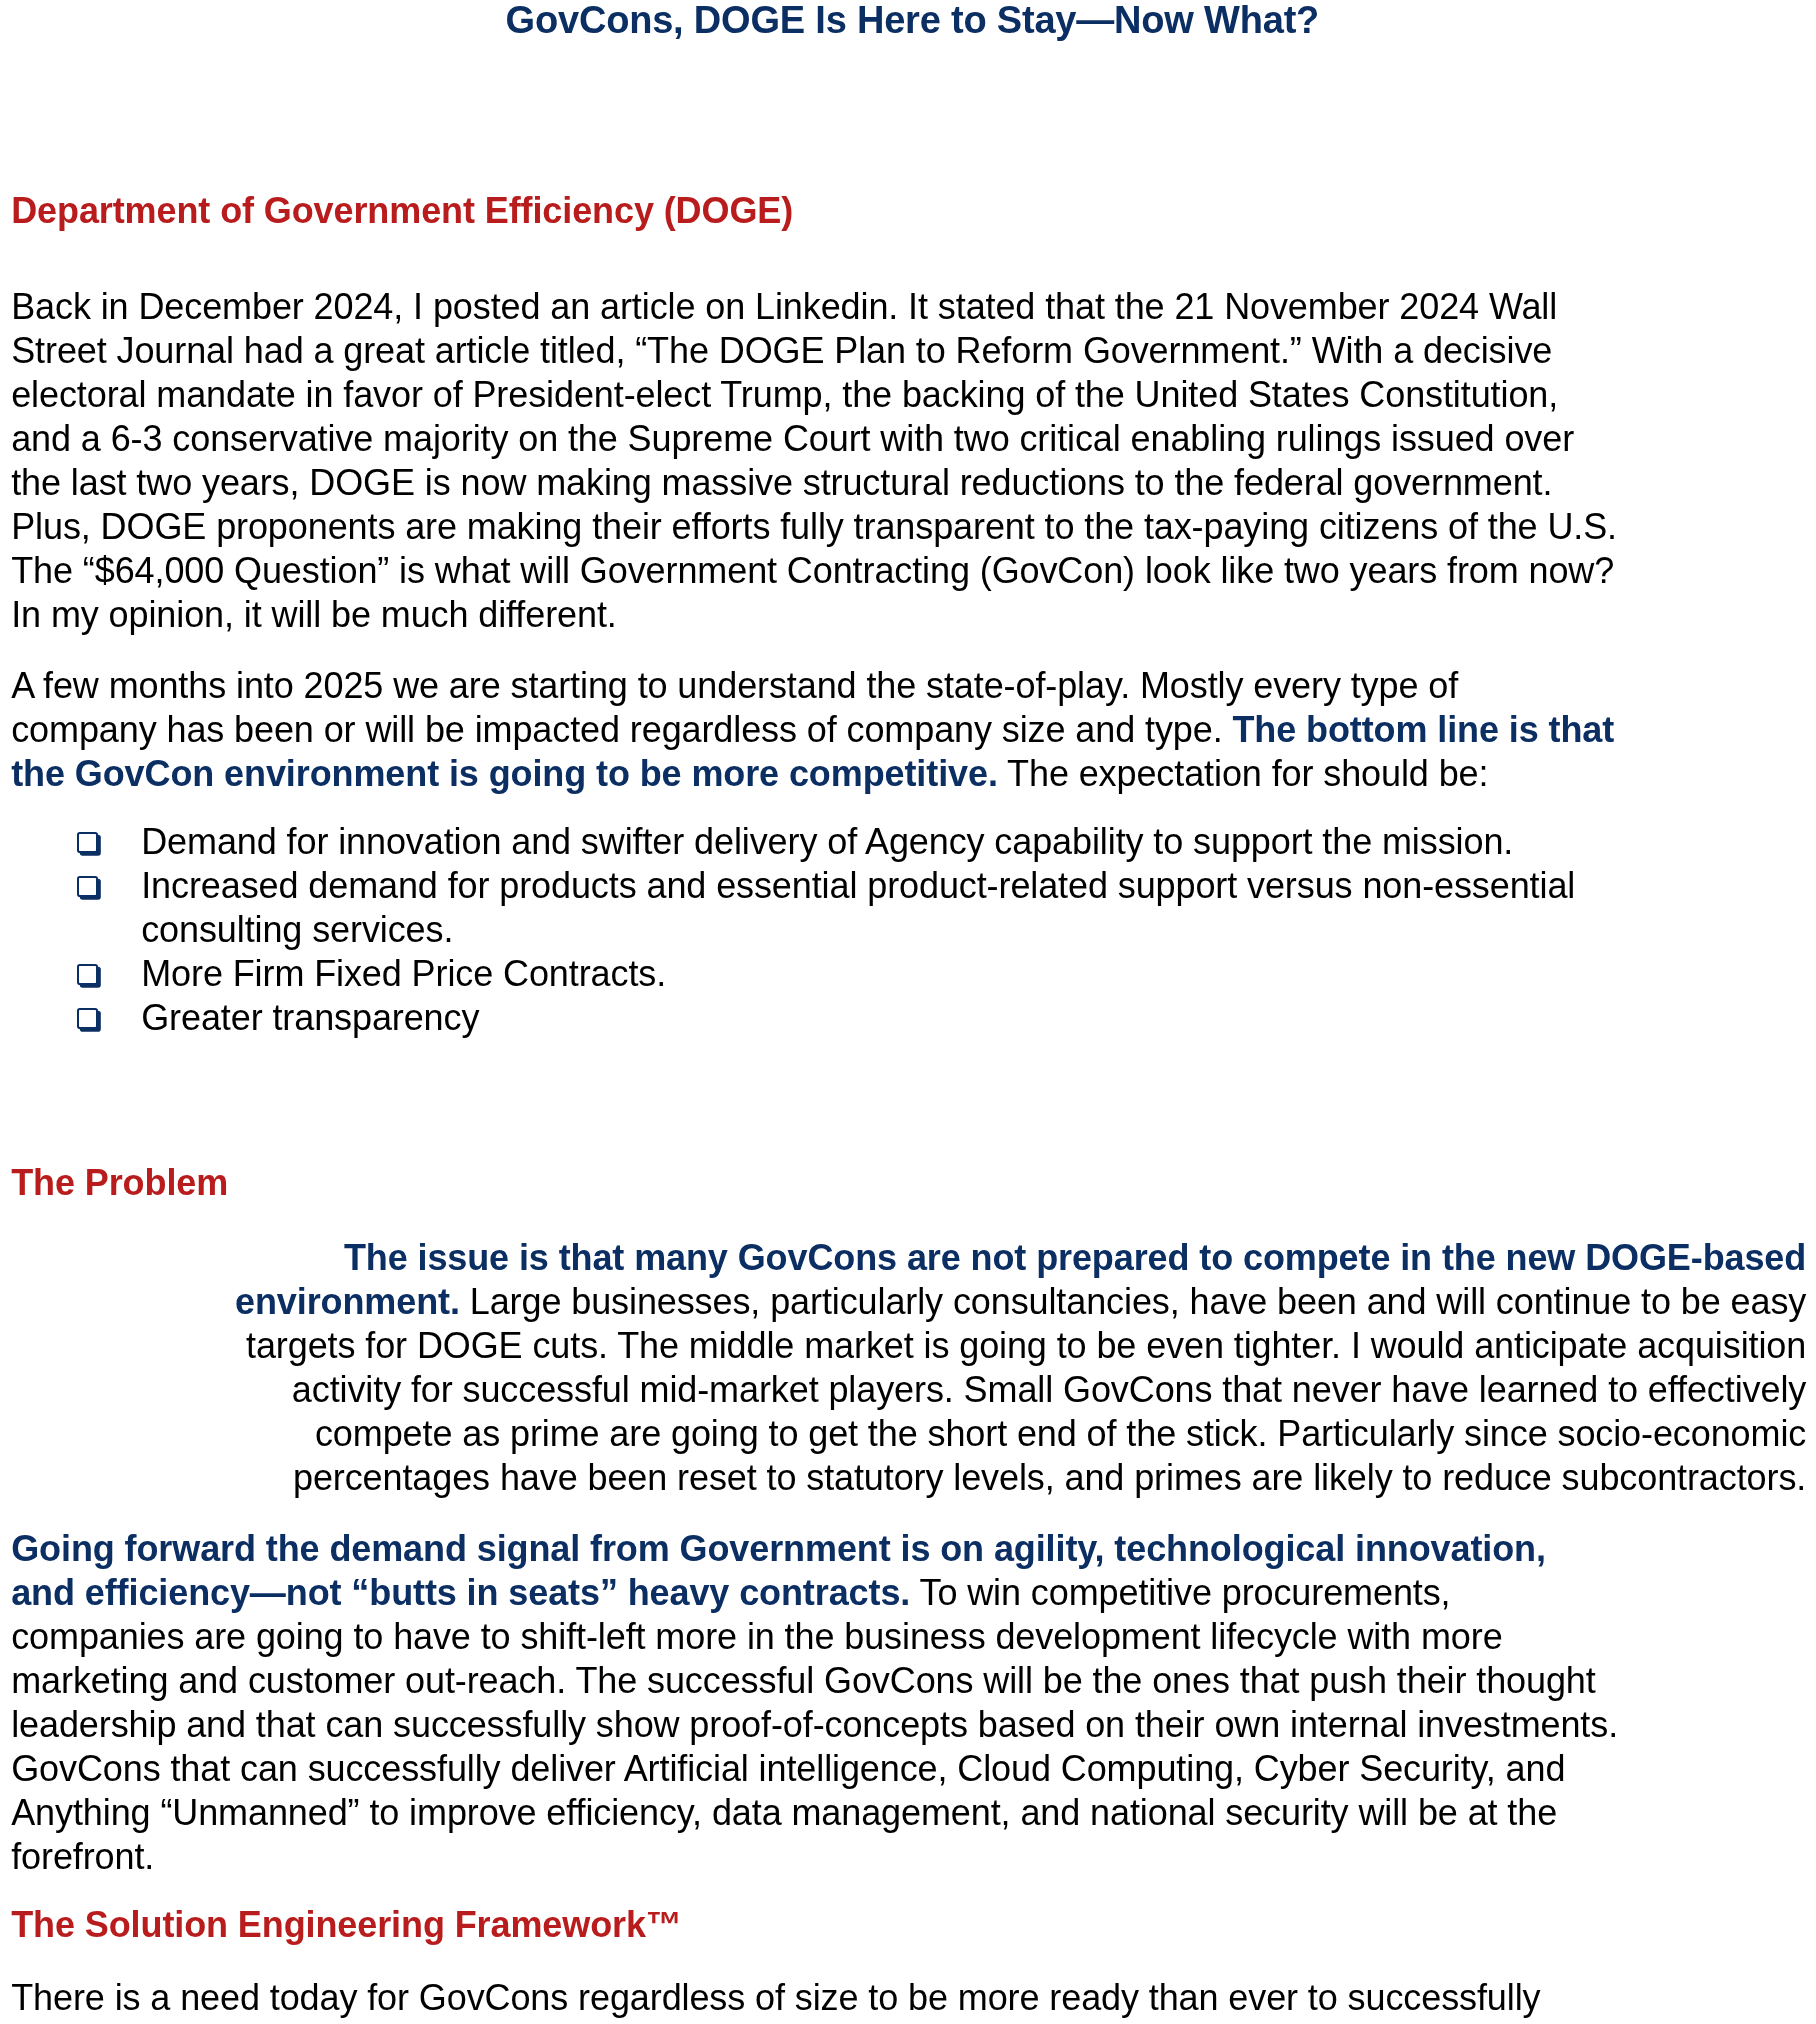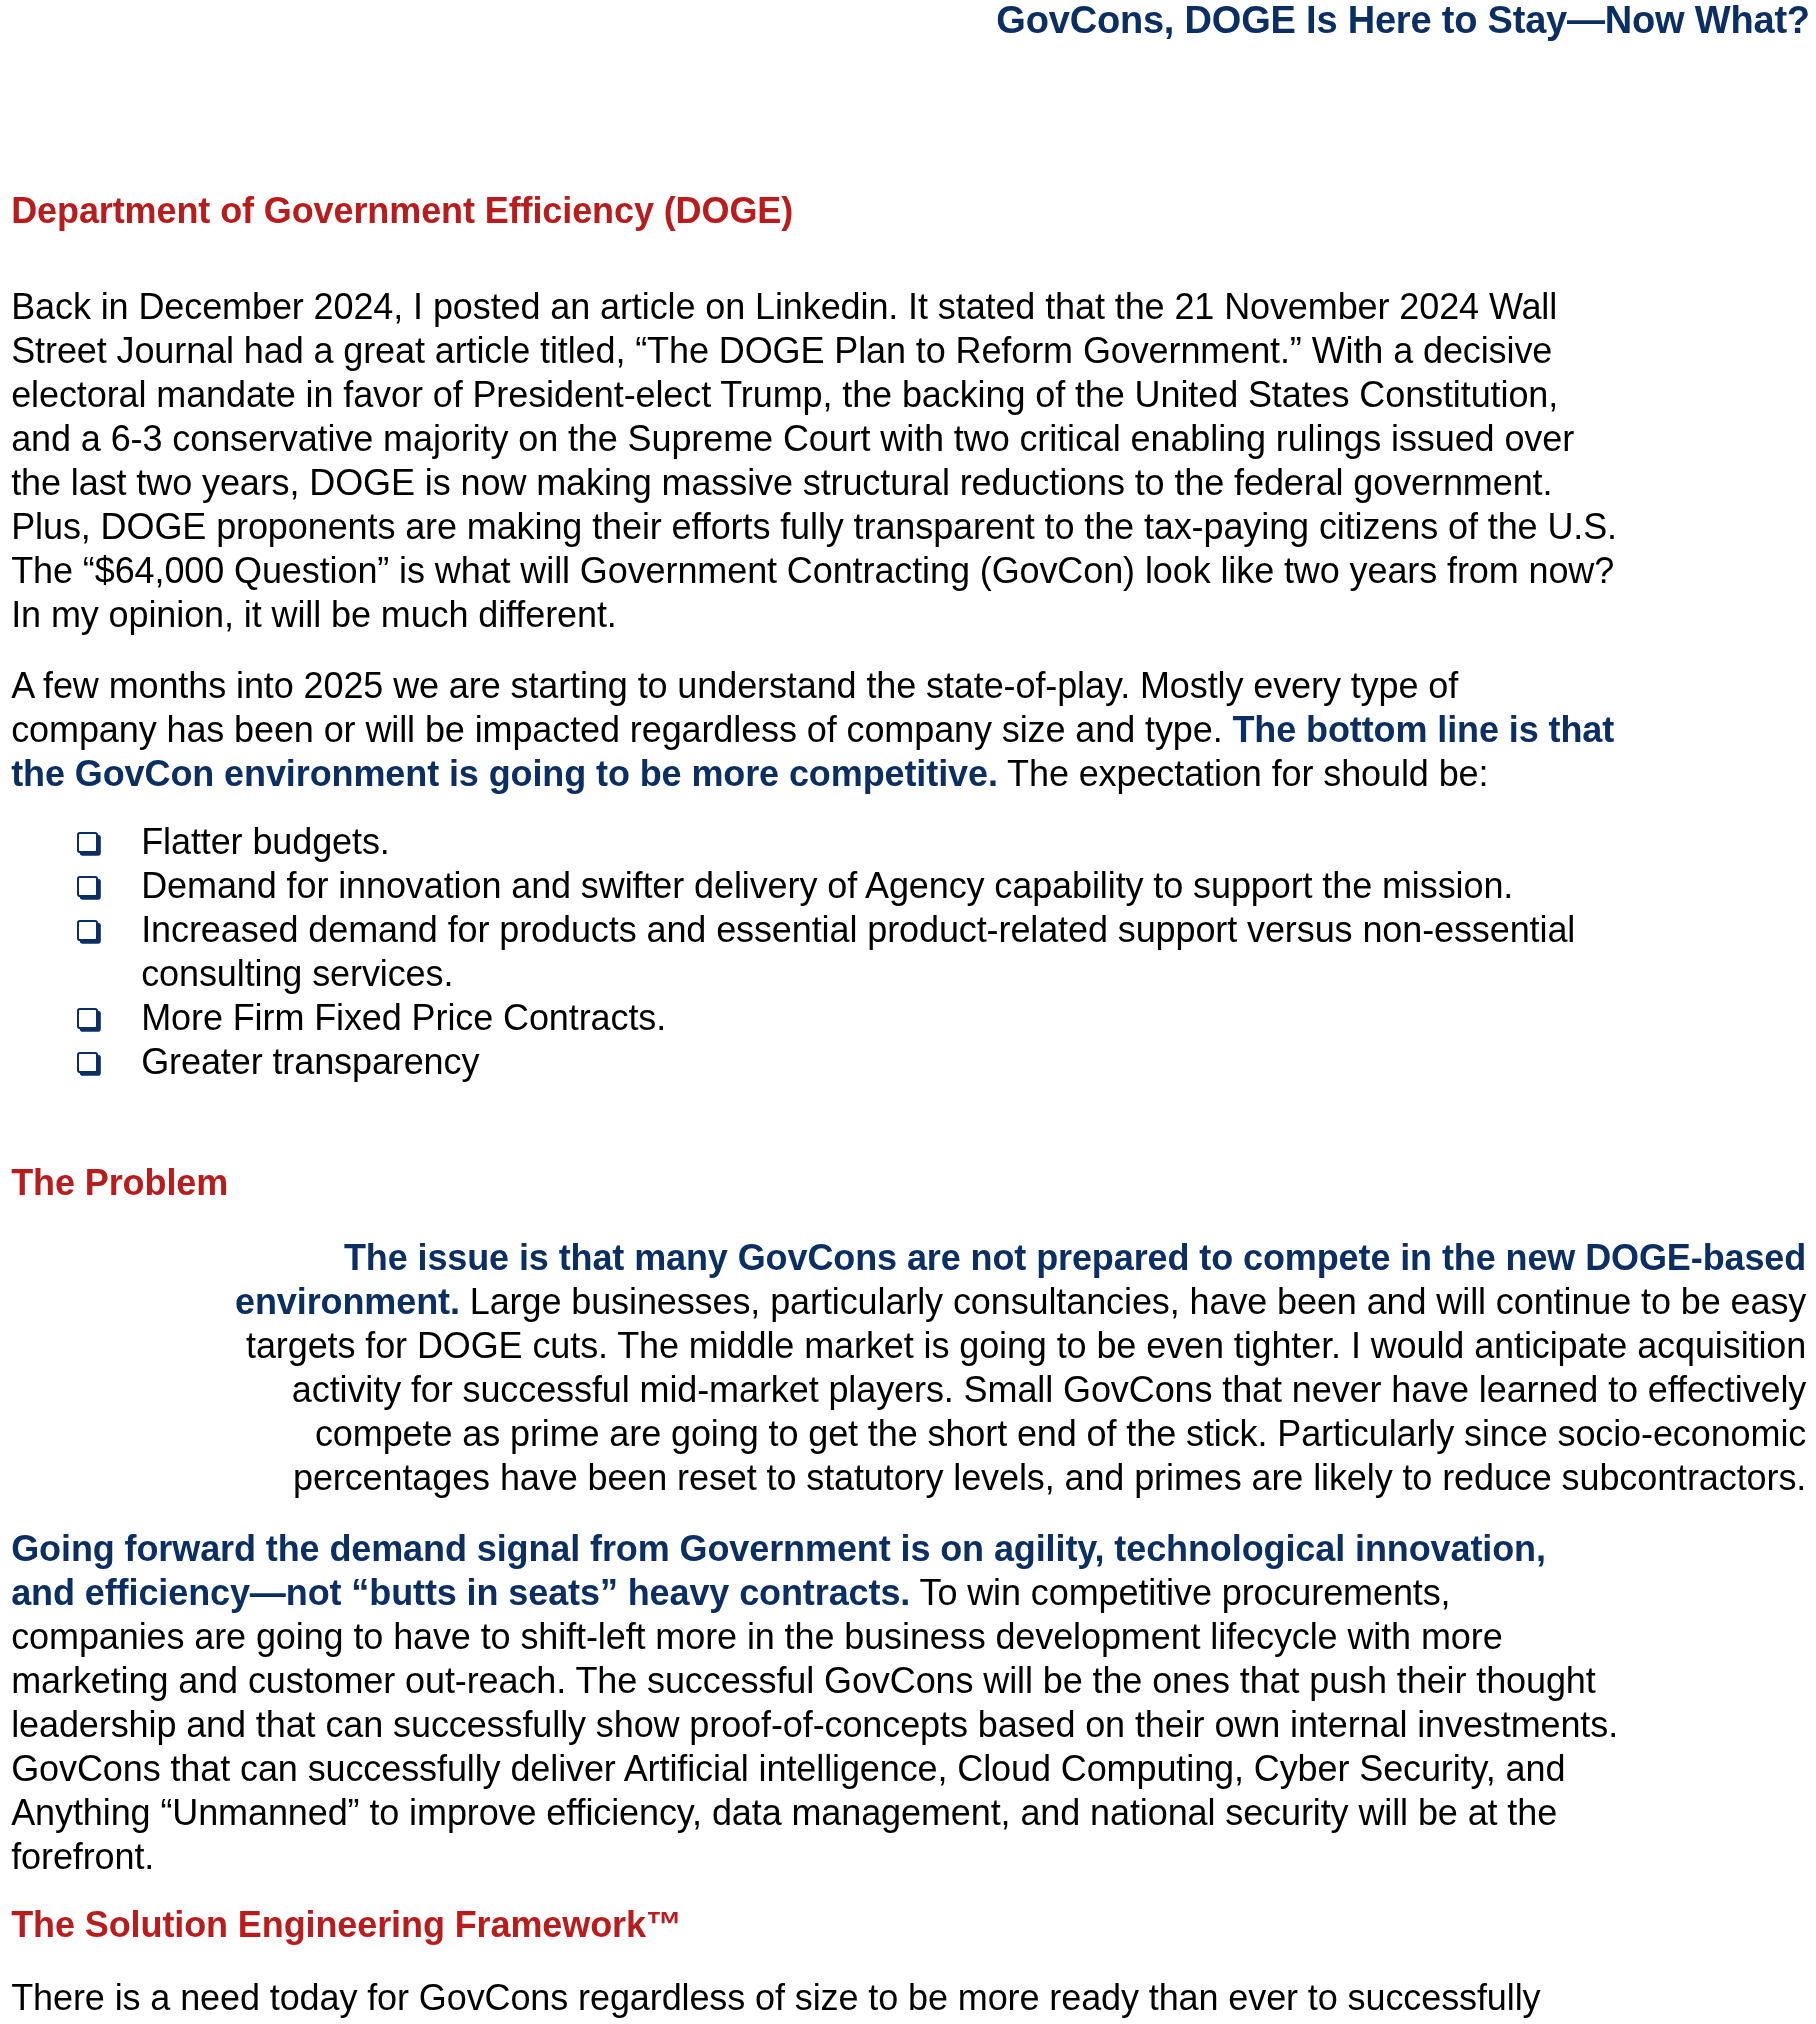--- a/index.html
+++ b/index.html
@@ -19,21 +19,21 @@
       position: absolute;
       left: 11.2px;
       top: 0;
       width: 1795px;
     }
     .doc-title {
       position: absolute;
       left: 0;
       width: 1795px;
       top: 0px;
-      text-align: right;
+      text-align: center;
       font-weight: bold;
       font-size: 38px;
       line-height: 41px;
       color: #0b2e63;
       padding-left: 3.7px;
       letter-spacing: -0.2px;
     }
     .heading {
       position: absolute;
       left: 0;
@@ -108,24 +108,20 @@
 
   <div class="para" style="top:664px;">
     <span class="line">A few months into 2025 we are starting to understand the state-of-play.  Mostly every type of</span>
     <span class="line"><span>company has been or will be impacted regardless of company size and type. </span><span class="em">The bottom line is that</span></span>
     <span class="line"><span class="em">the GovCon environment is going to be more competitive.</span><span> The expectation for should be:</span></span>
   </div>
 
   <ul class="bullets" style="left:54px;">
     <li>
       <span class="bullet-icon"></span>
-      <span>Flatter budgets.</span>
-    </li>
-    <li>
-      <span class="bullet-icon"></span>
       <span>Demand for innovation and swifter delivery of Agency capability to support the mission.</span>
     </li>
     <li>
       <span class="bullet-icon"></span>
       <span>Increased demand for products and essential product-related support versus non-essential</span><br>
       <span>consulting services.</span>
     </li>
     <li>
       <span class="bullet-icon"></span>
       <span>More Firm Fixed Price Contracts.</span>

